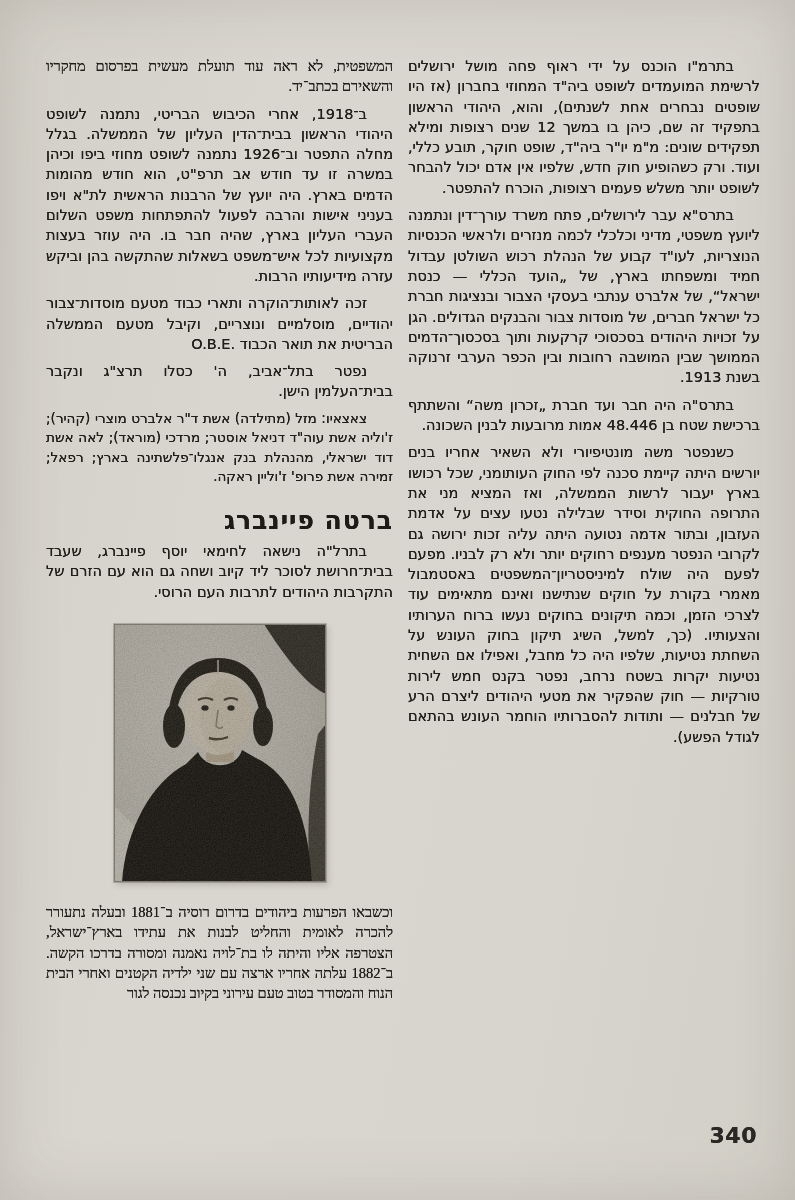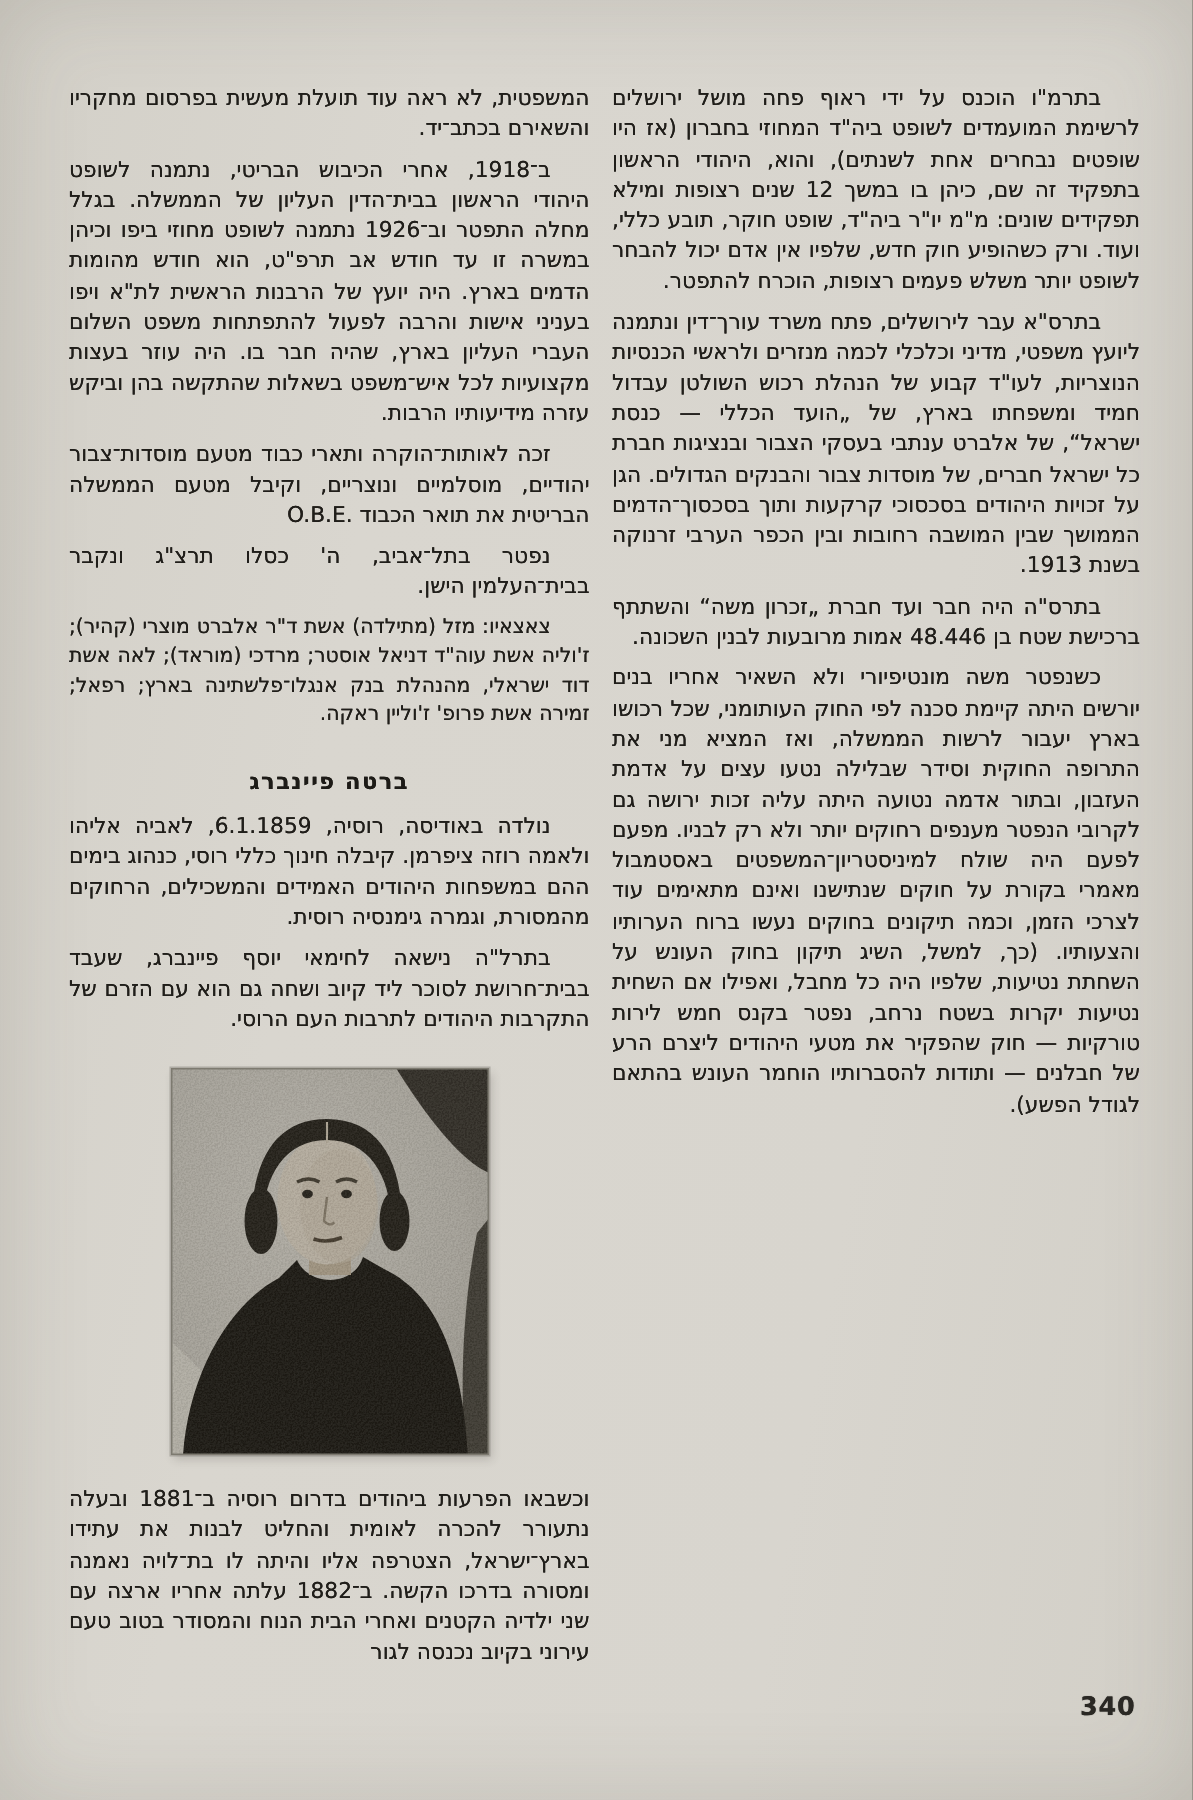--- a/index.html
+++ b/index.html
@@ -21,41 +21,40 @@
     direction:rtl;
     color:#201e1a;
     font-size:14.5px;
     line-height:20.3px;
     text-align:justify;
     text-shadow:0 0 .4px currentColor;
   }
   .col-right{right:35px;width:352px;}
   .col-left{left:46px;width:347px;}
   p.para{margin:0 0 7px;text-indent:26px;}
-  p.cont{text-indent:0;}
+  p.cont{text-indent:0;font-family:Liberation Serif, serif;}
   p.descendants{font-size:13.6px;line-height:19.5px;}
   h2.bio-heading{
     margin:24px 0 10px;
-    text-align:center;
-    font-size:15px;
+    font-size:25px;
     font-weight:bold;
     letter-spacing:1px;
     color:#1d1b17;
   }
   .photo-wrap{
     width:212px;height:258px;
     margin:22px auto 20px;
     box-shadow:0 0 0 1px rgba(60,56,48,.25), 2px 3px 6px rgba(60,56,48,.2);
     background:#bcb8af;
   }
   .photo-wrap svg{display:block;width:100%;height:100%;}
   .page-number{
     position:absolute;
     right:38px;bottom:52px;
-    font-size:17px;
+    font-size:22px;
     font-weight:bold;
     letter-spacing:.5px;
     color:#2a2824;
     text-shadow:0 0 .5px currentColor;
   }
 </style>
 </head>
 <body>
 
 <div class="page">
@@ -69,21 +68,20 @@
 
   <div class="col col-left">
     <p class="para cont">המשפטית, לא ראה עוד תועלת מעשית בפרסום מחקריו והשאירם בכתב־יד.</p>
     <p class="para">ב־1918, אחרי הכיבוש הבריטי, נתמנה לשופט היהודי הראשון בבית־הדין העליון של הממשלה. בגלל מחלה התפטר וב־1926 נתמנה לשופט מחוזי ביפו וכיהן במשרה זו עד חודש אב תרפ"ט, הוא חודש מהומות הדמים בארץ. היה יועץ של הרבנות הראשית לת"א ויפו בעניני אישות והרבה לפעול להתפתחות משפט השלום העברי העליון בארץ, שהיה חבר בו. היה עוזר בעצות מקצועיות לכל איש־משפט בשאלות שהתקשה בהן וביקש עזרה מידיעותיו הרבות.</p>
     <p class="para">זכה לאותות־הוקרה ותארי כבוד מטעם מוסדות־צבור יהודיים, מוסלמיים ונוצריים, וקיבל מטעם הממשלה הבריטית את תואר הכבוד .O.B.E</p>
     <p class="para">נפטר בתל־אביב, ה' כסלו תרצ"ג ונקבר בבית־העלמין הישן.</p>
     <p class="para descendants">צאצאיו: מזל (מתילדה) אשת ד"ר אלברט מוצרי (קהיר); ז'וליה אשת עוה"ד דניאל אוסטר; מרדכי (מוראד); לאה אשת דוד ישראלי, מהנהלת בנק אנגלו־פלשתינה בארץ; רפאל; זמירה אשת פרופ' ז'וליין ראקה.</p>
 
     <h2 class="bio-heading">ברטה פיינברג</h2>
 
-    <p class="para">נולדה באודיסה, רוסיה, 6.1.1859, לאביה אליהו ולאמה רוזה ציפרמן. קיבלה חינוך כללי רוסי, כנהוג בימים ההם במשפחות היהודים האמידים והמשכילים, הרחוקים מהמסורת, וגמרה גימנסיה רוסית.</p>
     <p class="para">בתרל"ה נישאה לחימאי יוסף פיינברג, שעבד בבית־חרושת לסוכר ליד קיוב ושחה גם הוא עם הזרם של התקרבות היהודים לתרבות העם הרוסי.</p>
 
     <div class="photo-wrap">
       <svg viewBox="0 0 212 258" xmlns="http://www.w3.org/2000/svg">
         <defs>
           <filter id="grain" x="0" y="0" width="100%" height="100%">
             <feTurbulence type="fractalNoise" baseFrequency="0.85" numOctaves="2" result="n"></feTurbulence>
             <feColorMatrix in="n" type="matrix" values="0 0 0 0 0  0 0 0 0 0  0 0 0 0 0  0.6 0.6 0.6 0 0"></feColorMatrix>
             <feComposite operator="over" in2="SourceGraphic"></feComposite>
           </filter>

